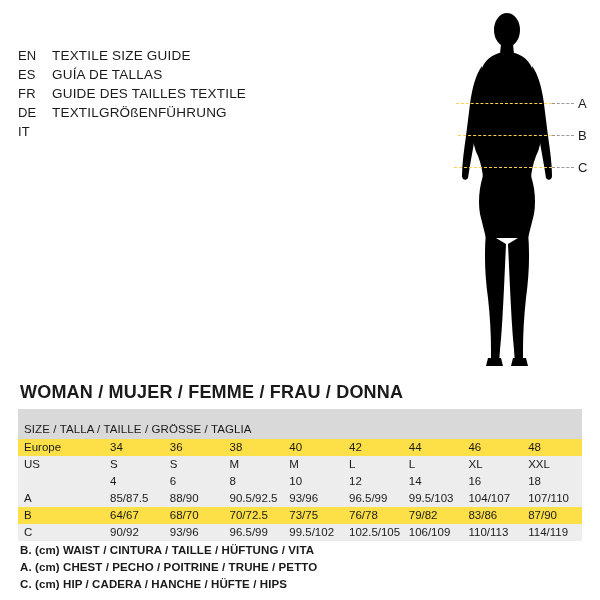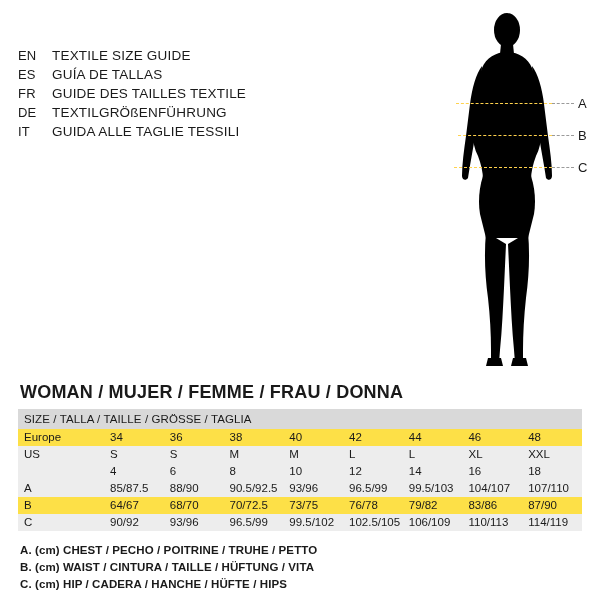--- a/index.html
+++ b/index.html
@@ -98,21 +98,21 @@
     padding: 2px 0 2px 6px;
     text-align: left;
     font-weight: normal;
     height: 15px;
     line-height: 13px;
   }
   tr.head-row td {
     background: #d9d9d9;
     font-size: 11.5px;
     letter-spacing: 0.1px;
-    padding-top: 4px;
+    padding-top: 14px;
     padding-bottom: 3px;
   }
   tr.shade td { background: #ededed; margin-top: 12px; }
   tr.plain td { background: #fde047; }
   td.label { padding-left: 6px; }
   td.val { text-align: left; }
 
   
   col.c0 { width: 86px; }
   col.cx { width: 59.7px; }
@@ -147,21 +147,20 @@
   <div class="lang-row">
     <span class="lang-code">FR</span>
     <span class="lang-title">GUIDE DES TAILLES TEXTILE</span>
   </div>
   <div class="lang-row">
     <span class="lang-code">DE</span>
     <span class="lang-title">TEXTILGRÖßENFÜHRUNG</span>
   </div>
   <div class="lang-row">
     <span class="lang-code">IT</span>
-    <span class="lang-title">GUIDA ALLE TAGLIE TESSILI</span>
   </div>
 </div>
 
 <div id="figure-wrap">
   <svg id="figure-svg" width="190" height="368" viewBox="0 0 190 368">
 
     <ellipse cx="107" cy="22" rx="13" ry="17" fill="#000"></ellipse>
 
     <path d="M101,36 L113,36 L114,46 L100,46 Z" fill="#000"></path>
 
@@ -299,16 +298,16 @@
         <td class="val">102.5/105</td>
         <td class="val">106/109</td>
         <td class="val">110/113</td>
         <td class="val">114/119</td>
       </tr>
     </tbody>
   </table>
 </div>
 
 <div id="legend">
+  <div class="legend-row">B. (cm) WAIST / CINTURA / TAILLE / HÜFTUNG / VITA</div>
   <div class="legend-row">A. (cm) CHEST / PECHO / POITRINE / TRUHE / PETTO</div>
-  <div class="legend-row">B. (cm) WAIST / CINTURA / TAILLE / HÜFTUNG / VITA</div>
   <div class="legend-row">C. (cm) HIP / CADERA / HANCHE / HÜFTE / HIPS</div>
 </div>
 
 </body></html>

